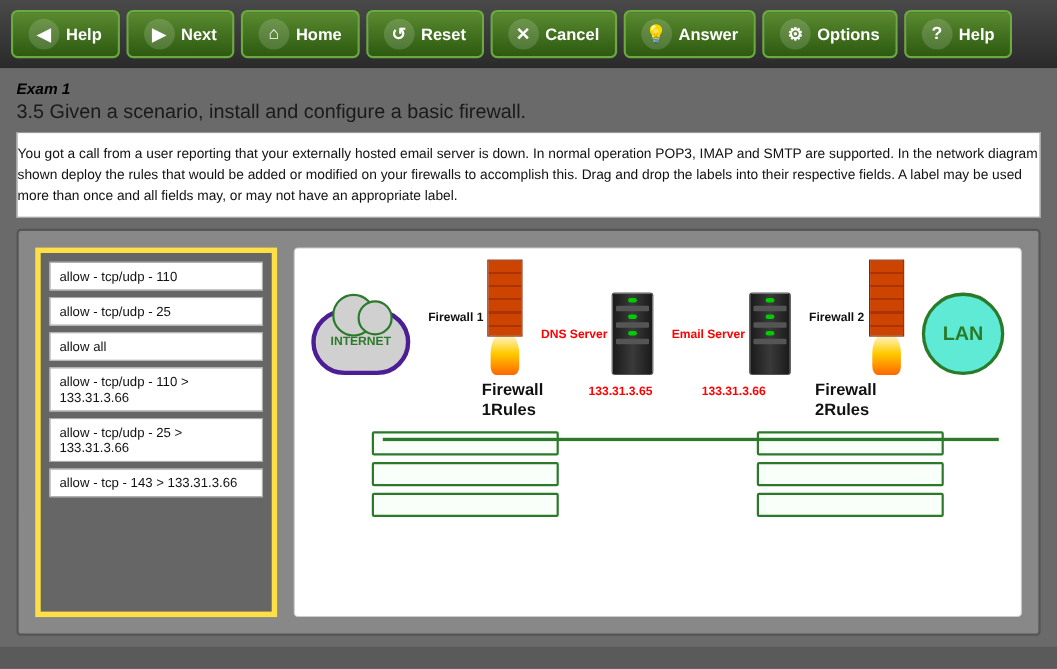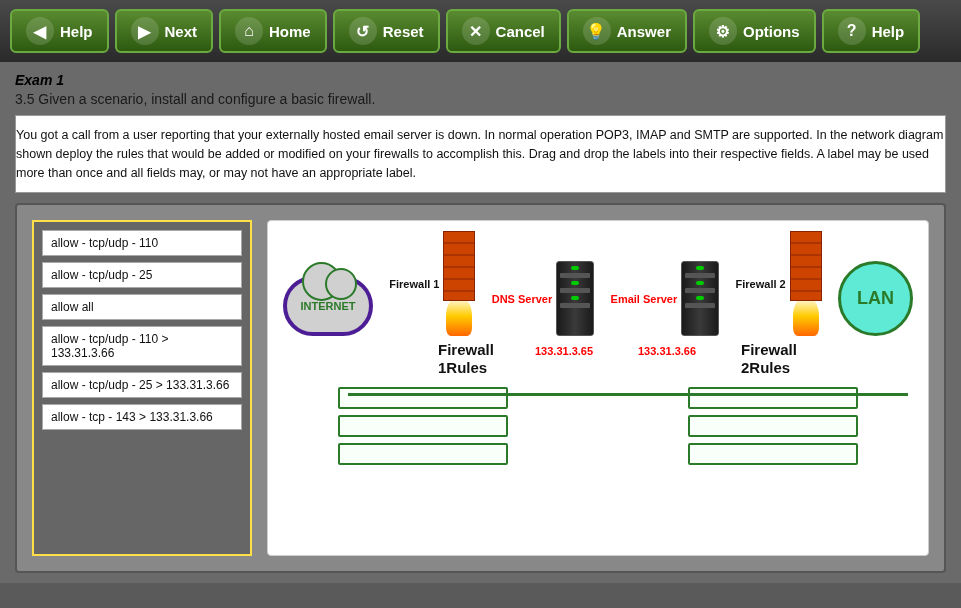--- a/index.html
+++ b/index.html
@@ -54,21 +54,21 @@
 
     .exam-title {
       color: black;
       font-weight: bold;
       font-style: italic;
       font-size: 14px;
       margin-bottom: 3px;
     }
     .exam-subtitle {
       color: #1a1a1a;
-      font-size: 14px;
+      font-size: 18px;
       margin-bottom: 8px;
     }
 
     .instruction-box {
       background: white;
       border: 1px solid #999;
       padding: 10px 0;
       font-size: 12.5px;
       line-height: 1.5;
       color: #111;
@@ -82,21 +82,21 @@
       border-radius: 4px;
       padding: 15px;
       display: flex;
       gap: 15px;
       height: 370px;
     }
 
     
     .labels-panel {
       background: #666;
-      border: 2px solid #fde047;
+      border: 5px solid #fde047;
       width: 220px;
       padding: 8px;
       display: flex;
       flex-direction: column;
       gap: 6px;
       flex-shrink: 0;
     }
     .drag-label {
       background: white;
       border: 1px solid #aaa;

